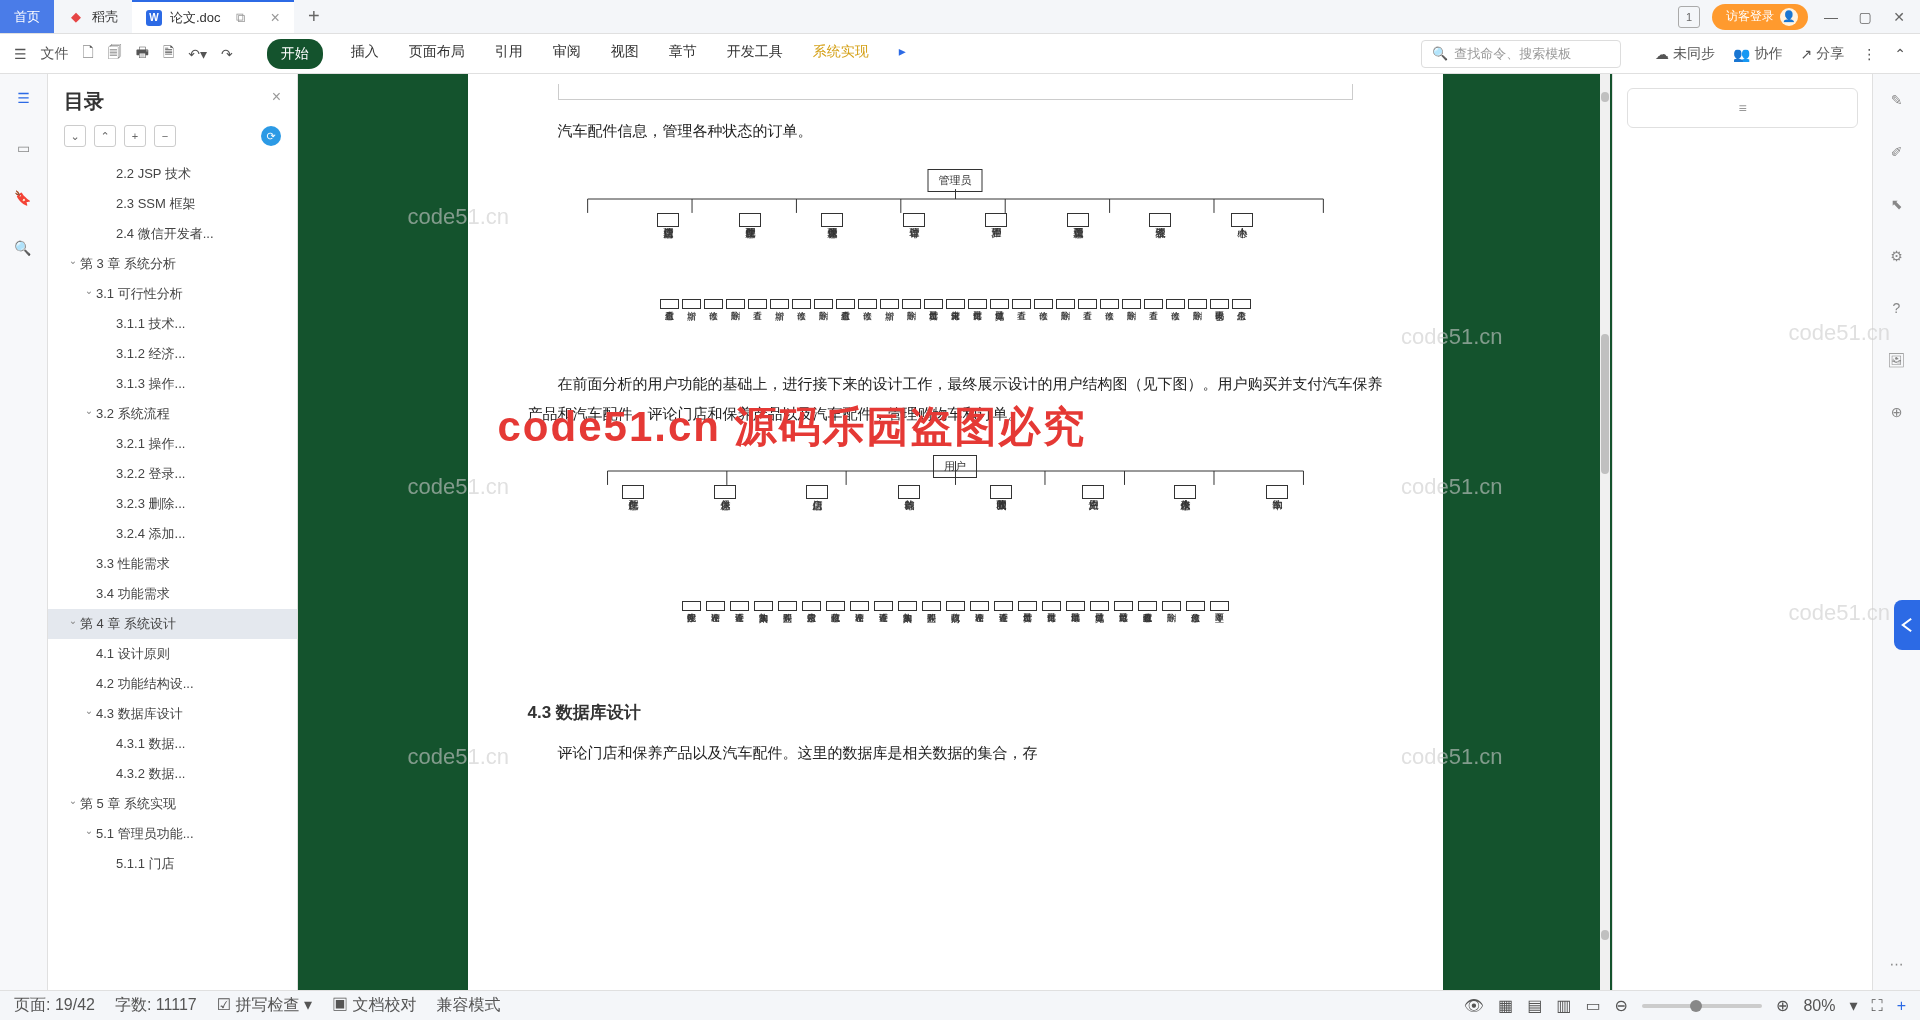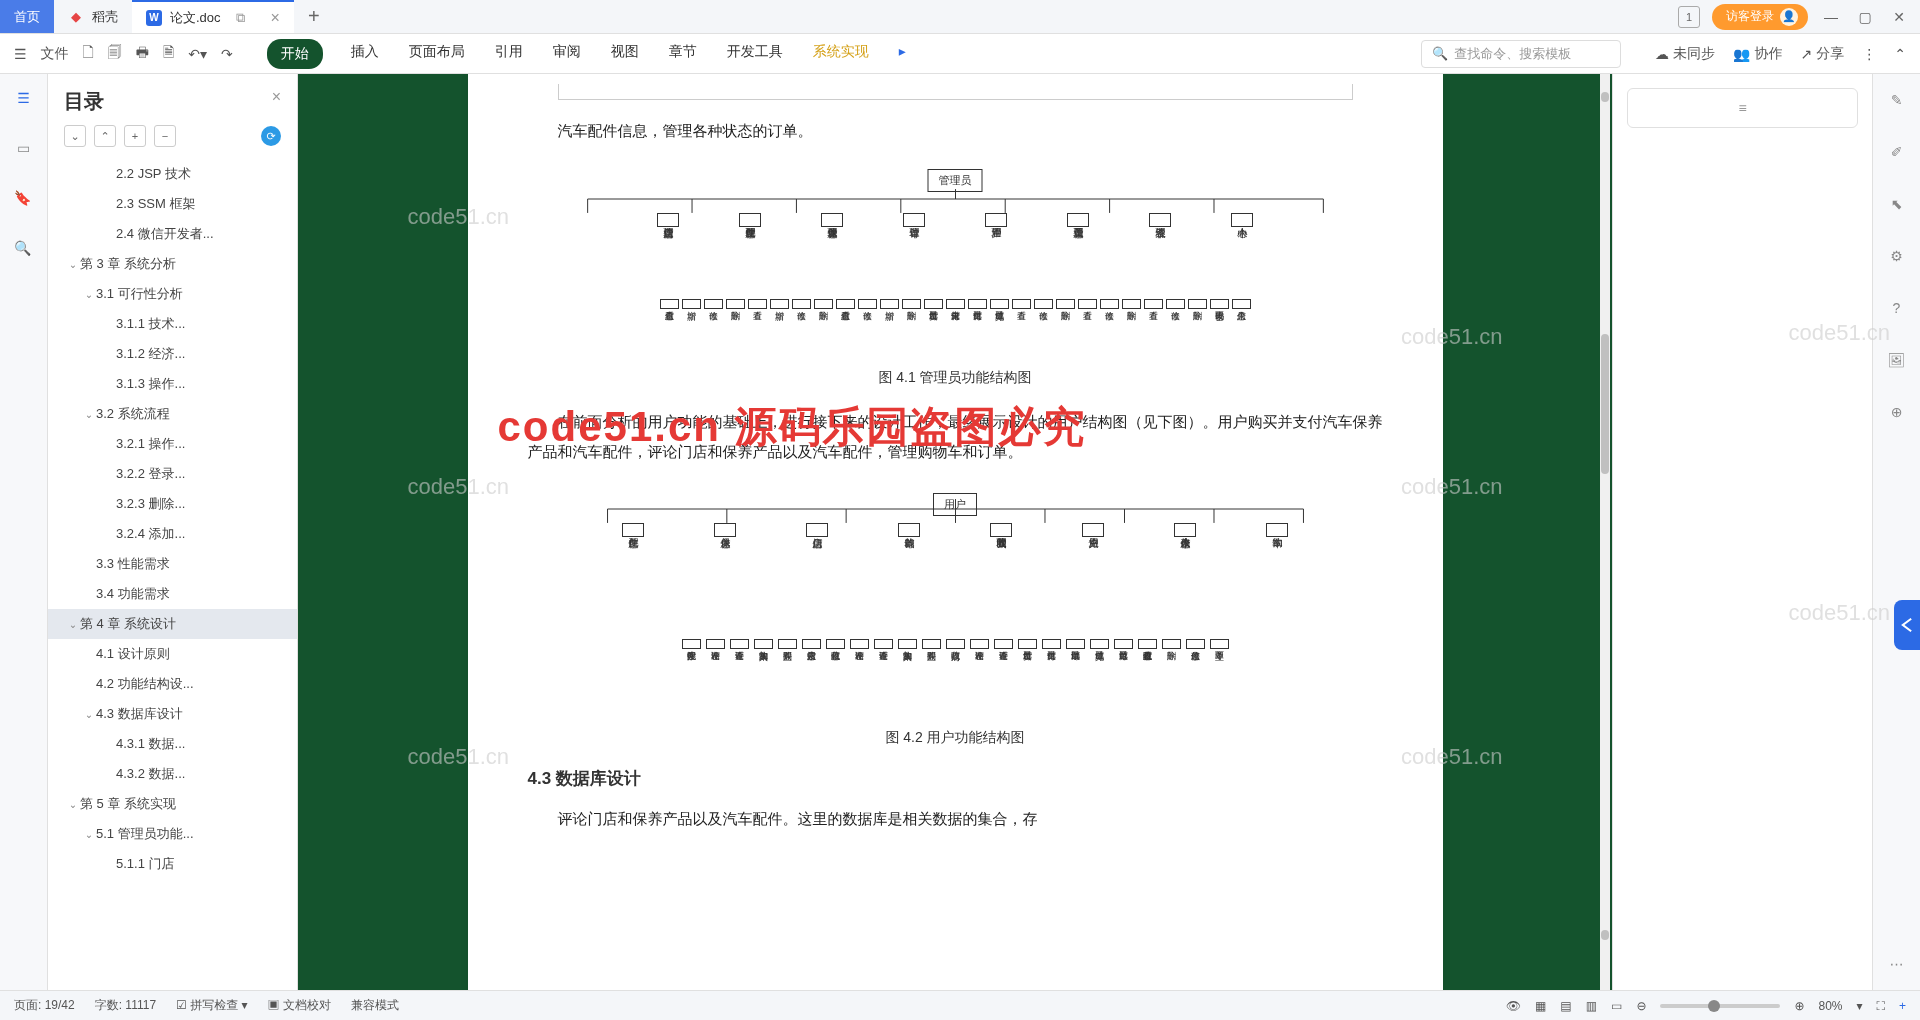--- a/index.html
+++ b/index.html
@@ -29,40 +29,40 @@
 .rail-icon { width:24px; height:24px; color:#888; cursor:pointer; display:flex; align-items:center; justify-content:center; }
 .rail-icon.active { color:#2c6ae5; }
 .sidebar { width:250px; border-right:1px solid #e0e0e0; display:flex; flex-direction:column; }
 .sidebar-header { padding:14px 16px 10px; display:flex; justify-content:space-between; }
 .sidebar-title { font-size:20px; font-weight:bold; }
 .sidebar-close { color:#999; font-size:16px; cursor:pointer; }
 .sidebar-controls { padding:0 16px 8px; display:flex; gap:8px; align-items:center; }
 .sb-btn { width:22px; height:22px; border:1px solid #ccc; border-radius:3px; display:flex; align-items:center; justify-content:center; font-size:11px; color:#666; cursor:pointer; }
 .sb-refresh { margin-left:auto; width:20px; height:20px; border-radius:50%; background:#2c9ae5; color:#fff; display:flex; align-items:center; justify-content:center; font-size:11px; }
 .toc { flex:1; overflow-y:auto; padding:4px 0; }
-.toc-item { padding:6px 12px 6px 0; font-size:13px; color:#444; cursor:pointer; white-space:nowrap; overflow:hidden; text-overflow:ellipsis; display:flex; align-items:center; }
+.toc-item { padding:6px 12px 6px 0; font-size:13px; color:#444; cursor:pointer; white-space:nowrap; overflow:hidden; text-overflow:ellipsis; display:flex; align-items:flex-start; }
 .toc-item.selected { background:#e4e8ee; }
 .toc-chevron { width:14px; display:inline-flex; justify-content:center; color:#888; font-size:10px; }
 .toc-l0 { padding-left:18px; } .toc-l1 { padding-left:34px; } .toc-l2 { padding-left:54px; }
 .doc-area { flex:1; background:#14532d; overflow:auto; position:relative; display:flex; justify-content:center; }
 .page { width:975px; background:#fff; box-shadow:0 2px 8px rgba(0,0,0,.08); margin:0; padding:10px 60px 40px; position:relative; }
 .doc-text { font-size:15px; line-height:2; color:#222; text-indent:2em; }
 .caption { text-align:center; font-size:14px; margin:10px 0 20px; }
 .diagram { margin:10px auto; position:relative; }
 .dia-root { border:1px solid #333; padding:3px 10px; font-size:11px; position:absolute; left:50%; transform:translateX(-50%); background:#fff; }
 .dia-row { display:flex; justify-content:center; gap:6px; }
 .vbox { border:1px solid #333; writing-mode:vertical-rl; padding:6px 3px; font-size:10px; background:#fff; text-align:center; }
 .sbox { border:1px solid #333; writing-mode:vertical-rl; padding:4px 2px; font-size:9px; background:#fff; }
 .section-h { font-size:17px; font-weight:bold; margin:20px 0 14px; }
 .watermark { position:absolute; color:#ccc; font-size:22px; pointer-events:none; opacity:.6; }
 .red-overlay { position:absolute; color:#e53935; font-size:42px; font-weight:bold; letter-spacing:2px; pointer-events:none; }
 .right-rail { width:48px; background:#f7f8fa; border-left:1px solid #e0e0e0; display:flex; flex-direction:column; align-items:center; padding-top:14px; gap:28px; }
 .notes-panel { width:260px; background:#fff; border-left:1px solid #e0e0e0; padding:14px; }
 .note-card { border:1px solid #e0e0e0; border-radius:6px; padding:10px; color:#999; display:flex; align-items:center; justify-content:center; height:40px; }
-.statusbar { height:30px; background:#f4f6f9; border-top:1px solid #e0e0e0; display:flex; align-items:center; padding:0 14px; font-size:12px; color:#555; gap:20px; }
+.statusbar { height:30px; background:#f4f6f9; border-top:1px solid #e0e0e0; display:flex; align-items:center; padding:0 14px; font-size:16px; color:#555; gap:20px; }
 .status-right { margin-left:auto; display:flex; align-items:center; gap:14px; }
 .zoom-track { width:120px; height:4px; background:#ccc; border-radius:2px; position:relative; }
 .zoom-thumb { position:absolute; left:40%; top:-4px; width:12px; height:12px; border-radius:50%; background:#888; }
 .scroll-ind { position:absolute; right:2px; width:10px; background:#f0f0f0; top:0; bottom:0; }
 .scroll-thumb { position:absolute; right:1px; width:8px; background:#c0c0c0; border-radius:4px; }
 .blue-tab { position:absolute; right:0; top:600px; width:26px; height:50px; background:#2c6ae5; border-radius:8px 0 0 8px; }
 svg { width:100%; height:100%; }
 </style>
 </head>
 <body>
@@ -291,21 +291,20 @@
             <div class="sbox">查看</div>
             <div class="sbox">修改</div>
             <div class="sbox">删除</div>
             <div class="sbox">查看</div>
             <div class="sbox">修改</div>
             <div class="sbox">删除</div>
             <div class="sbox">更改密码</div>
             <div class="sbox">个人信息</div>
           </div>
       </div>
-      <p class="caption">图 4.1  管理员功能结构图</p>
 
       <p class="doc-text">在前面分析的用户功能的基础上，进行接下来的设计工作，最终展示设计的用户结构图（见下图）。用户购买并支付汽车保养产品和汽车配件，评论门店和保养产品以及汽车配件，管理购物车和订单。</p>
 
       <div class="diagram" style="height:240px;margin-top:12px">
         <div class="dia-root" style="top:14px">用户</div>
         <svg style="position:absolute;top:20px;left:0;height:24px" viewBox="0 0 860 24">
             <path d="M430 0 V10 M80 10 H780 M80 10 V24 M200 10 V24 M320 10 V24 M430 10 V24 M520 10 V24 M600 10 V24 M690 10 V24 M780 10 V24" stroke="#333" fill="none"></path>
           </svg>
         <div class="dia-row" id="dia2-l2" style="position:absolute;top:44px;left:0;right:0;gap:70px">
             <div class="vbox">配件信息</div>
@@ -336,21 +335,20 @@
             <div class="sbox">已支付订单</div>
             <div class="sbox">已取消订单</div>
             <div class="sbox">已完成订单</div>
             <div class="sbox">已退款订单</div>
             <div class="sbox">查看收藏信息</div>
             <div class="sbox">删除</div>
             <div class="sbox">修改信息</div>
             <div class="sbox">立即下单</div>
           </div>
       </div>
-      <p class="caption">图 4.2  用户功能结构图</p>
 
       <h3 class="section-h">4.3  数据库设计</h3>
       <p class="doc-text">评论门店和保养产品以及汽车配件。这里的数据库是相关数据的集合，存</p>
 
       <span class="watermark" style="top:130px;left:-60px">code51.cn</span>
       <span class="watermark" style="top:250px;right:-60px">code51.cn</span>
       <span class="watermark" style="top:400px;left:-60px">code51.cn</span>
       <span class="watermark" style="top:400px;right:-60px">code51.cn</span>
       <span class="watermark" style="top:670px;left:-60px">code51.cn</span>
       <span class="watermark" style="top:670px;right:-60px">code51.cn</span>

